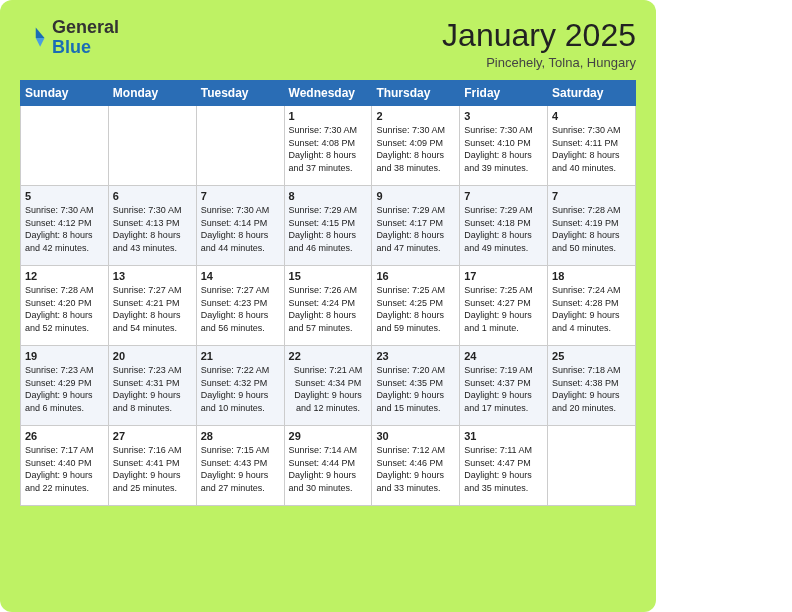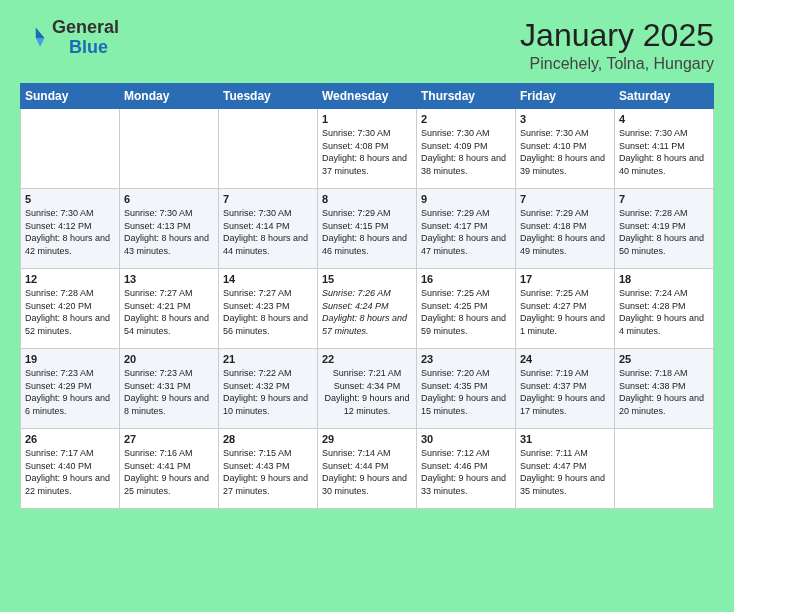--- a/index.html
+++ b/index.html
@@ -4,58 +4,59 @@
   <style>
     * { box-sizing: border-box; margin: 0; padding: 0; }
     body {
       font-family: Arial, sans-serif;
       background: #fff;
       width: 792px;
       height: 612px;
       overflow: hidden;
     }
     .page {
-      width: 734px;
+      width: 656px;
       min-height: 612px;
       padding: 18px 20px 10px 20px;
-      background: #86efac;
+      background: #bef264;
+      border-radius: 12px;
     }
     .header {
       display: flex;
       justify-content: space-between;
       align-items: flex-start;
       margin-bottom: 10px;
     }
     .logo {
       display: flex;
       align-items: center;
       gap: 4px;
     }
     .logo-text {
       font-size: 18px;
       font-weight: bold;
       line-height: 1.1;
     }
     .logo-general { color: #333; }
-    .logo-blue { color: #1a6db5; margin-left: 17px; }
+    .logo-blue { color: #1a6db5; }
     .logo-icon {
       width: 28px;
       height: 28px;
     }
     .title-block {
       text-align: right;
     }
     .calendar-title {
       font-size: 32px;
       font-weight: 300;
       color: #222;
       line-height: 1.1;
     }
     .calendar-subtitle {
-      font-size: 16px;
+      font-size: 13px;
       color: #444;
       margin-top: 2px;
     }
     table {
       width: 100%;
       border-collapse: collapse;
       table-layout: fixed;
       padding-left: 28px;
     }
     thead tr th {
@@ -218,21 +219,21 @@
 Daylight: 8 hours and 54 minutes.</div>
           </td>
           <td>
             <span class="day-num">14</span>
             <div class="day-info" style="white-space: pre-line;">Sunrise: 7:27 AM
 Sunset: 4:23 PM
 Daylight: 8 hours and 56 minutes.</div>
           </td>
           <td>
             <span class="day-num">15</span>
-            <div class="day-info" style="white-space: pre-line; font-style: italic;">Sunrise: 7:26 AM
+            <div class="day-info" style="white-space: pre-line;">Sunrise: 7:26 AM
 Sunset: 4:24 PM
 Daylight: 8 hours and 57 minutes.</div>
           </td>
           <td>
             <span class="day-num">16</span>
             <div class="day-info" style="white-space: pre-line;">Sunrise: 7:25 AM
 Sunset: 4:25 PM
 Daylight: 8 hours and 59 minutes.</div>
           </td>
           <td>

